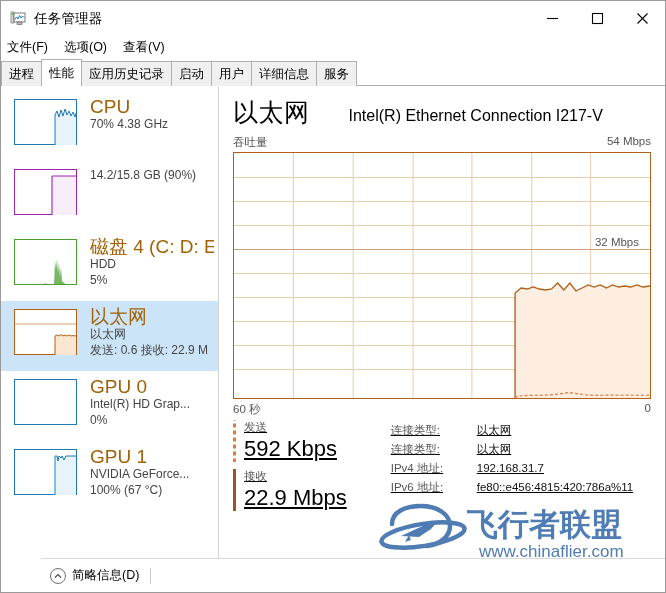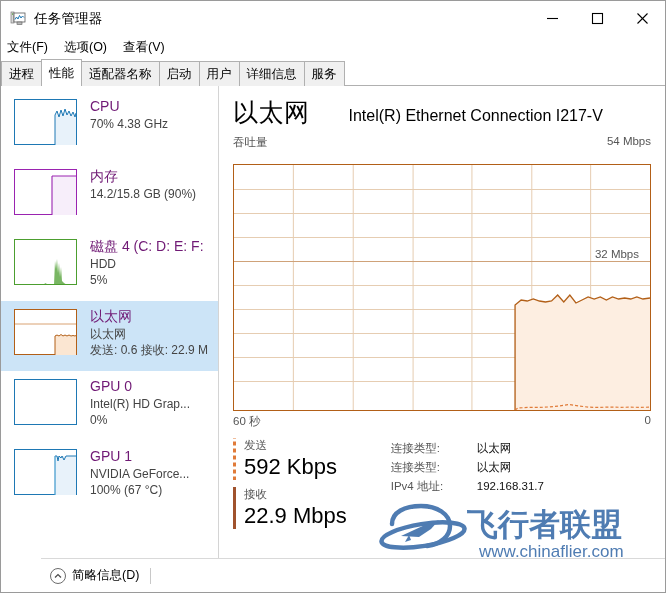--- a/index.html
+++ b/index.html
@@ -147,22 +147,22 @@
     margin-top: 2px;
   }
   .thumb svg { display: block; width: 100%; height: 100%; }
   .side-txt {
     margin-left: 13px;
     min-width: 0;
     overflow: hidden;
     padding-top: 0px;
   }
   .side-title {
-    font-size: 14px;
-    color: #701a75;
+    font-size: 19px;
+    color: #a16207;
     line-height: 19px;
     white-space: nowrap;
   }
   .side-sub {
     font-size: 12px;
     color: #444;
     line-height: 16px;
     white-space: nowrap;
   }
 
@@ -191,21 +191,21 @@
     color: #000;
     line-height: 22px;
     white-space: nowrap;
   }
   .axis-row {
     display: flex;
     justify-content: space-between;
     font-size: 11.5px;
     color: #555;
     margin-top: 8px;
-    margin-bottom: 14px;
+    margin-bottom: 2px;
   }
   .graph-wrap {
     position: relative;
     height: 247px;
   }
   .graph {
     width: 100%; height: 100%;
     display: block;
     border: 1px solid #b25f17;
     background: #ffffff;
@@ -222,21 +222,22 @@
     display: flex;
     justify-content: space-between;
     font-size: 11.5px;
     color: #555;
     margin-top: 3px;
   }
 
   
   .stats {
     display: flex;
-    margin-top: 9px;
+    margin-top: 3px;
+    text-decoration: underline;
   }
   .stat-col { display: flex; flex-direction: column; }
   .stat-block {
     display: flex;
     align-items: stretch;
     margin-bottom: 7px;
   }
   .bar-solid {
     width: 3px;
     background: #a0522d;
@@ -378,21 +379,21 @@
 
   <div class="menubar">
     <div class="menuitem">文件(F)</div>
     <div class="menuitem">选项(O)</div>
     <div class="menuitem">查看(V)</div>
   </div>
 
   <div class="tabstrip">
     <div class="tab">进程</div>
     <div class="tab active">性能</div>
-    <div class="tab">适配器名称</div>
+    <div class="tab">应用历史记录</div>
     <div class="tab">启动</div>
     <div class="tab">用户</div>
     <div class="tab">详细信息</div>
     <div class="tab">服务</div>
   </div>
 
   <div class="content">
 
     <div class="sidebar">
 
@@ -414,21 +415,20 @@
       <div class="side-item">
         <div class="thumb">
           <svg viewBox="0 0 63 46" preserveAspectRatio="none">
             <rect x="0.5" y="0.5" width="62" height="45" fill="#fff" stroke="#9a23b0" stroke-width="1"></rect>
             <rect x="38" y="7" width="24" height="39" fill="#f7eefa"></rect>
             <line x1="38" y1="7" x2="62" y2="7" stroke="#9a23b0" stroke-width="1"></line>
             <line x1="38" y1="7" x2="38" y2="46" stroke="#9a23b0" stroke-width="1.1"></line>
           </svg>
         </div>
         <div class="side-txt">
-          <div class="side-title">内存</div>
           <div class="side-sub">14.2/15.8 GB (90%)</div>
         </div>
       </div>
 
       <div class="side-item">
         <div class="thumb">
           <svg viewBox="0 0 63 46" preserveAspectRatio="none">
             <rect x="0.5" y="0.5" width="62" height="45" fill="#fff" stroke="#4c9e2f" stroke-width="1"></rect>
             <path d="M30,46 L31,44 L33,45 L36,46 L40,46 L41,22 L42,30 L43,20 L44,34 L45,24 L46,38 L47,28 L48,42 L50,44 L53,46 L58,45 L62,46 Z" fill="#4c9e2f" opacity="0.75"></path>
           </svg>
@@ -559,20 +559,24 @@
             <div class="info-val">以太网</div>
           </div>
           <div class="info-row">
             <div class="info-key">连接类型:</div>
             <div class="info-val">以太网</div>
           </div>
           <div class="info-row">
             <div class="info-key">IPv4 地址:</div>
             <div class="info-val">192.168.31.7</div>
           </div>
+          <div class="info-row">
+            <div class="info-key">IPv6 地址:</div>
+            <div class="info-val">fe80::e456:4815:420:786a%11</div>
+          </div>
         </div>
       </div>
 
     </div>
   </div>
 
   <div class="footer">
     <div class="foot-link">
       <span class="chev-circle">
         <svg width="14" height="14" viewBox="0 0 14 14" style="position:absolute;left:0;top:0">

